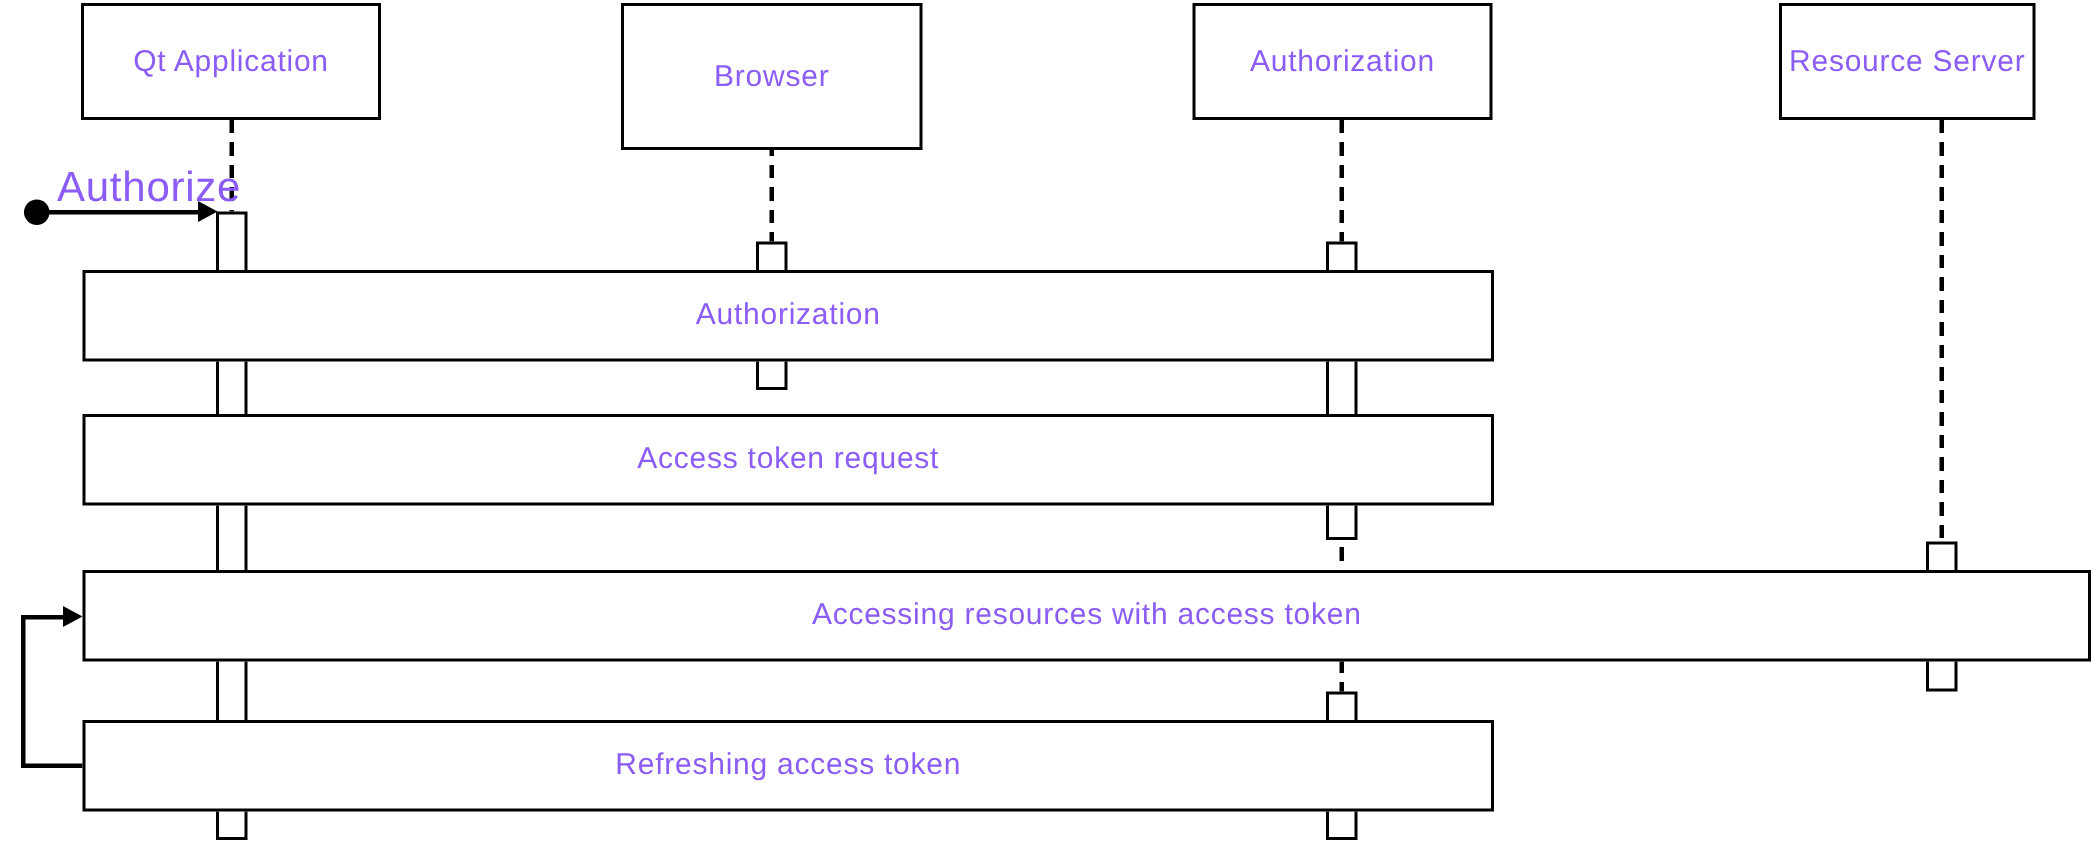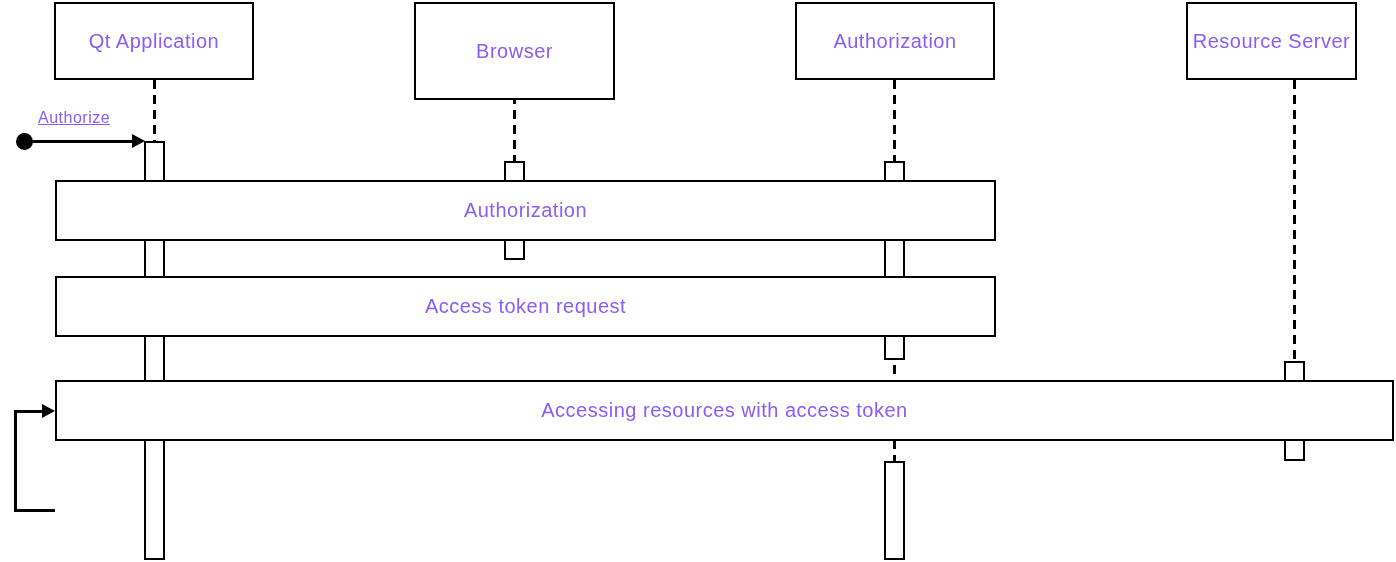--- a/index.html
+++ b/index.html
@@ -69,25 +69,24 @@
   }
   .start-circle {
     position: absolute;
     width: 17px; height: 17px;
     border-radius: 50%;
     background: #000;
     z-index: 4;
   }
   .flow-label {
     position: absolute;
-    font-size: 16px;
+    font-size: 28px;
     letter-spacing: 0.5px;
     z-index: 4;
     white-space: nowrap;
-    text-decoration: underline;
   }
 </style>
 </head>
 <body>
 
 <div class="canvas">
 
   <div class="lifeline" style="left:153px; top:80px; height:62px;"></div>
   <div class="lifeline" style="left:513px; top:80px; height:82px;"></div>
   <div class="lifeline" style="left:893px; top:80px; height:402px;"></div>
@@ -116,20 +115,23 @@
 
   <div class="band" style="left:55px; top:180px; width:941px;">
     <span>Authorization</span>
   </div>
   <div class="band" style="left:55px; top:276px; width:941px;">
     <span>Access token request</span>
   </div>
   <div class="band" style="left:55px; top:380px; width:1339px;text-align:center;">
     <span>Accessing resources with access token</span>
   </div>
+  <div class="band" style="left:55px; top:480px; width:941px;">
+    <span>Refreshing access token</span>
+  </div>
 
   <div class="start-circle" style="left:16px; top:133px;"></div>
   <div class="line" style="left:30px; top:140px; width:104px; height:2.5px;"></div>
   <div class="arrowhead-right" style="left:132px; top:134px;"></div>
   <div class="flow-label" style="left:38px; top:109px;">Authorize</div>
 
   <div class="line" style="left:14px; top:410px; width:2.5px; height:101px;"></div>
   <div class="line" style="left:14px; top:410px; width:28px; height:2.5px;"></div>
   <div class="arrowhead-right" style="left:42px; top:404px;"></div>
   <div class="line" style="left:14px; top:509px; width:41px; height:2.5px;"></div>

